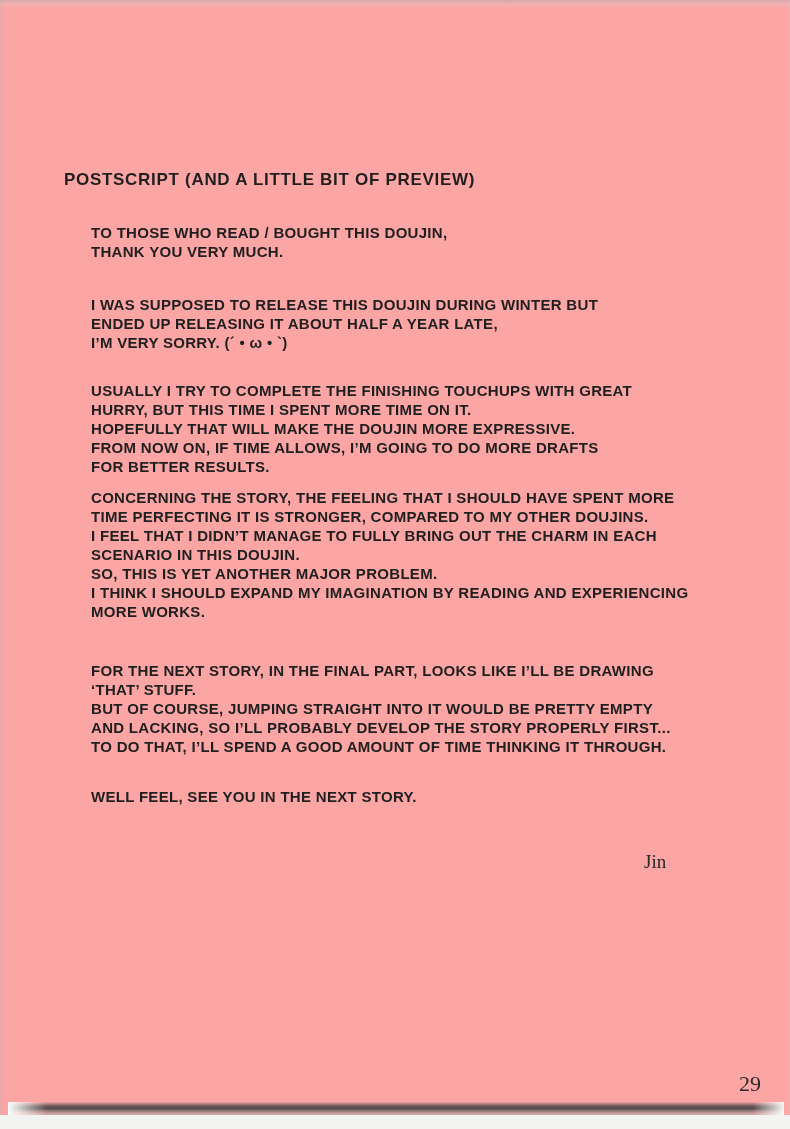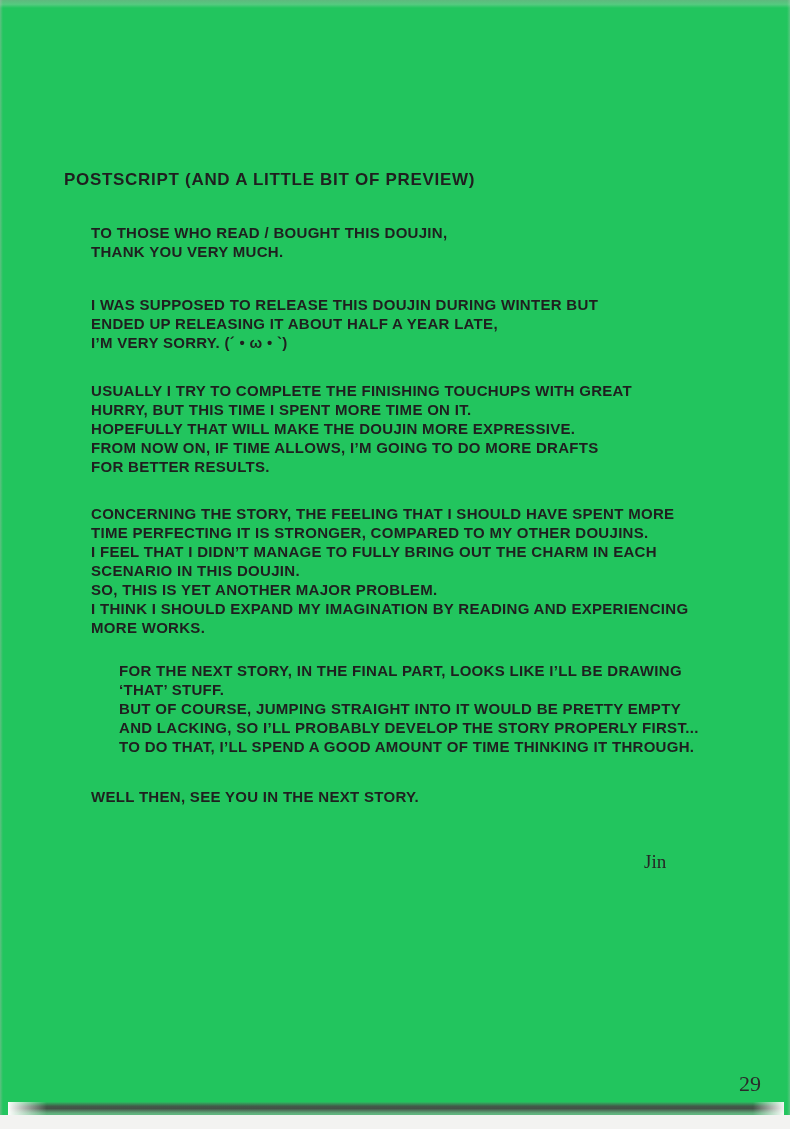--- a/index.html
+++ b/index.html
@@ -4,21 +4,21 @@
 <style>
   html, body {
     margin: 0;
     padding: 0;
     background: #ffffff;
   }
   .scan-page {
     position: relative;
     width: 790px;
     height: 1129px;
-    background: #22c55e;
+    background: #fca5a5;
     overflow: hidden;
     font-family: "Liberation Sans", sans-serif;
     color: #1f1f1f;
   }
   
   .top-edge {
     position: absolute;
     top: 0; left: 0; right: 0;
     height: 8px;
     background: linear-gradient(to bottom,
@@ -85,22 +85,22 @@
     width: 660px;
     font-size: 15px;
     font-weight: bold;
     line-height: 19px;
     letter-spacing: 0.3px;
     white-space: pre-line;
   }
   .para-1 { top: 223px; }
   .para-2 { top: 295px; }
   .para-3 { top: 381px; }
-  .para-4 { top: 504px; }
-  .para-5 { top: 661px; margin-left: 28px; }
+  .para-4 { top: 488px; }
+  .para-5 { top: 661px; }
   .para-6 { top: 787px; }
   .signature {
     position: absolute;
     top: 851px;
     left: 644px;
     font-family: "Liberation Serif", serif;
     font-weight: normal;
     font-size: 19px;
     color: #262626;
   }
@@ -144,21 +144,21 @@
 SO, THIS IS YET ANOTHER MAJOR PROBLEM.
 I THINK I SHOULD EXPAND MY IMAGINATION BY READING AND EXPERIENCING
 MORE WORKS.</div>
 
   <div class="para para-5">FOR THE NEXT STORY, IN THE FINAL PART, LOOKS LIKE I’LL BE DRAWING
 ‘THAT’ STUFF.
 BUT OF COURSE, JUMPING STRAIGHT INTO IT WOULD BE PRETTY EMPTY
 AND LACKING, SO I’LL PROBABLY DEVELOP THE STORY PROPERLY FIRST...
 TO DO THAT, I’LL SPEND A GOOD AMOUNT OF TIME THINKING IT THROUGH.</div>
 
-  <div class="para para-6">WELL THEN, SEE YOU IN THE NEXT STORY.</div>
+  <div class="para para-6">WELL FEEL, SEE YOU IN THE NEXT STORY.</div>
 
   <div class="signature">Jin</div>
 
   <div class="page-number">29</div>
 
   <div class="bottom-shadow"></div>
   <div class="bottom-strip"></div>
 
 </div>
 

